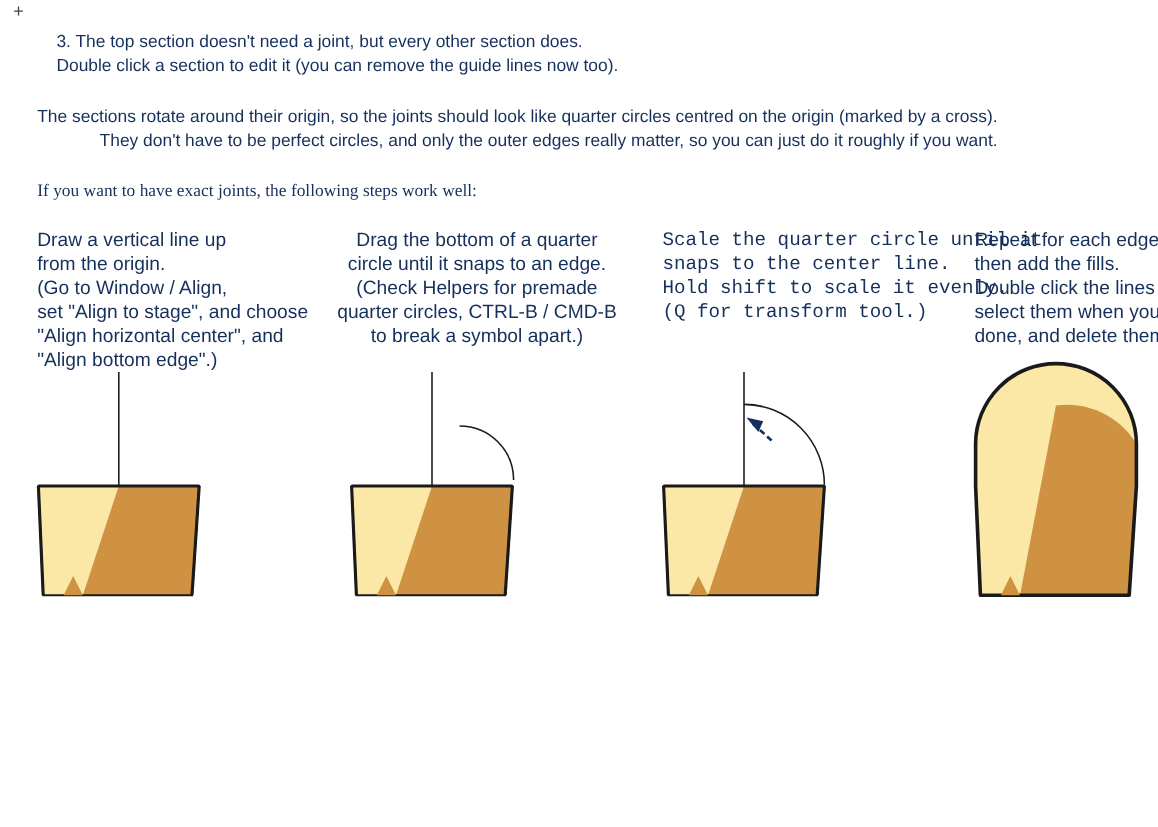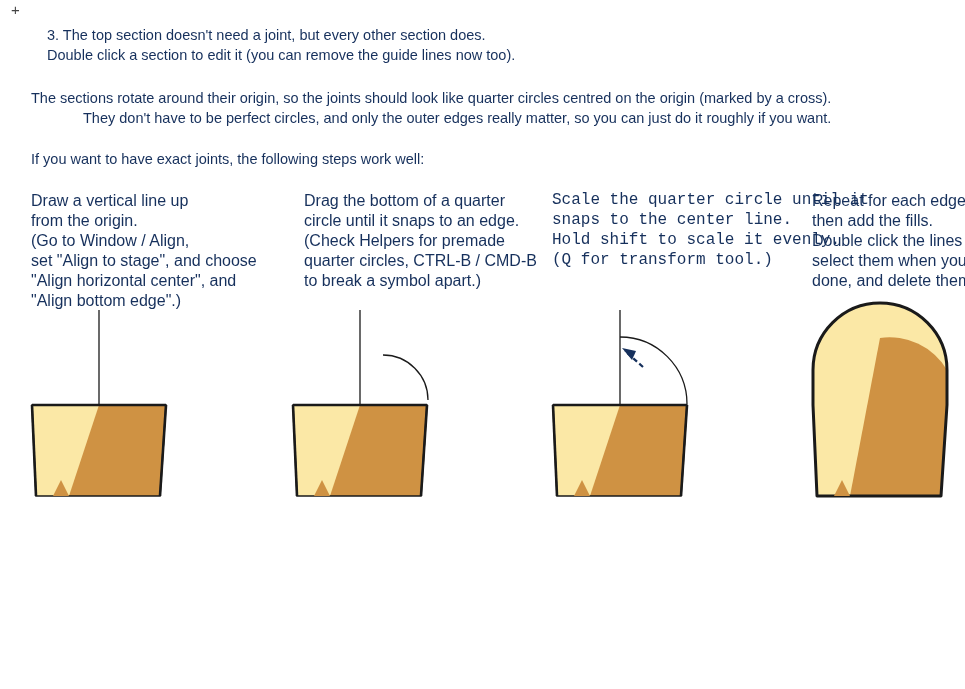--- a/index.html
+++ b/index.html
@@ -26,32 +26,32 @@
   }
   .text-block {
     position: absolute;
     font-size: 14.5px;
     line-height: 19.8px;
     color: #16305c;
     white-space: pre;
   }
   #intro-1 { left: 31px; top: 26px; margin-left: 16px; }
   #intro-2 { left: 31px; top: 89px; text-align: right; }
-  #intro-3 { left: 31px; top: 150px; }
+  #intro-3 { left: 31px; top: 150px; font-family: Liberation Serif, serif; }
 
   .step-text {
     position: absolute;
     top: 191px;
     font-size: 16px;
     line-height: 19.9px;
     color: #16305c;
     white-space: pre;
   }
   #step-text-0 { left: 31px; }
-  #step-text-1 { left: 304px; }
+  #step-text-1 { left: 281px; text-align: center; }
   #step-text-2 { left: 552px; font-family: Liberation Mono, monospace; }
   #step-text-3 { left: 812px; }
 
   .figure {
     position: absolute;
     top: 310px;
     width: 210px;
     height: 200px;
   }
   #figure-0 { left: 25px; }

